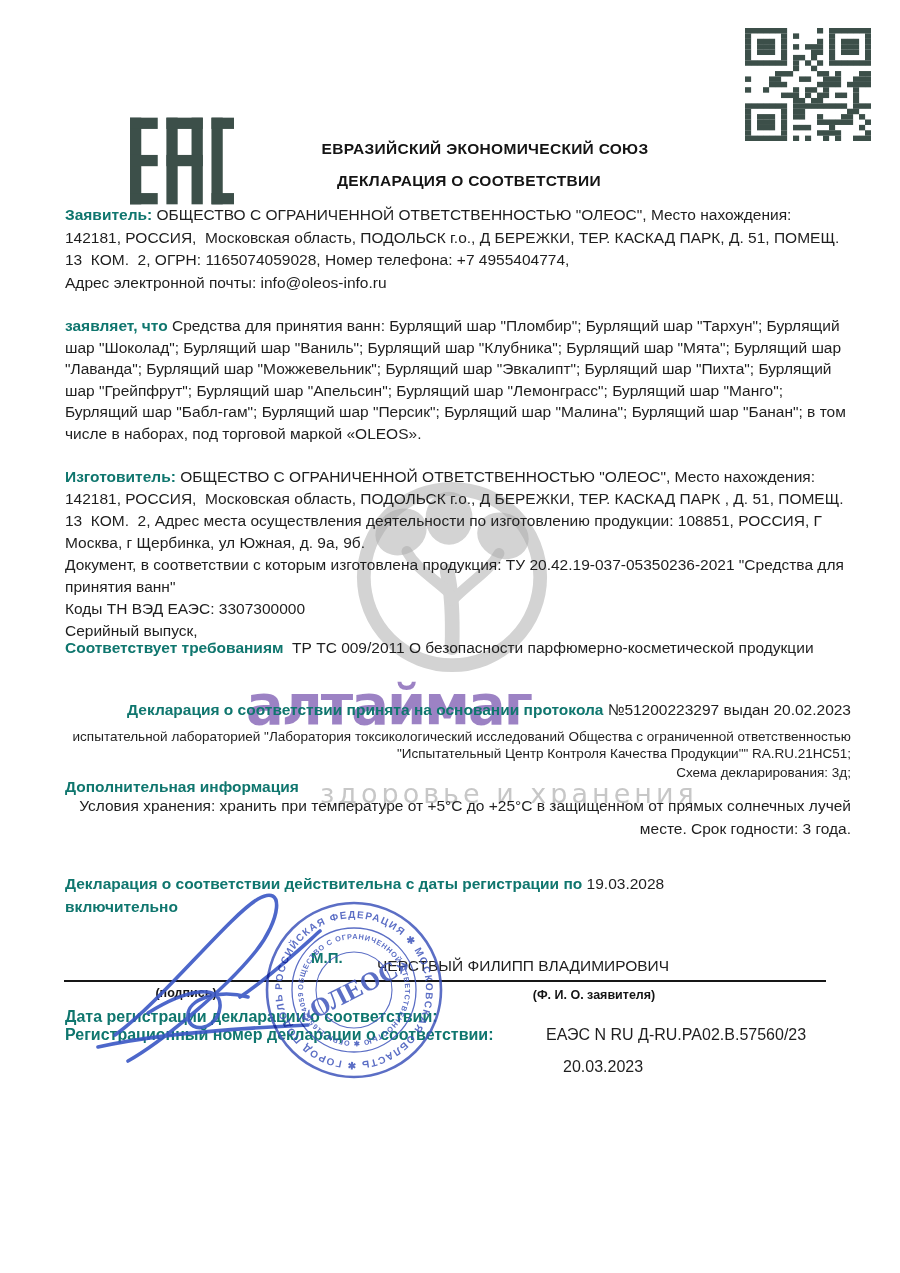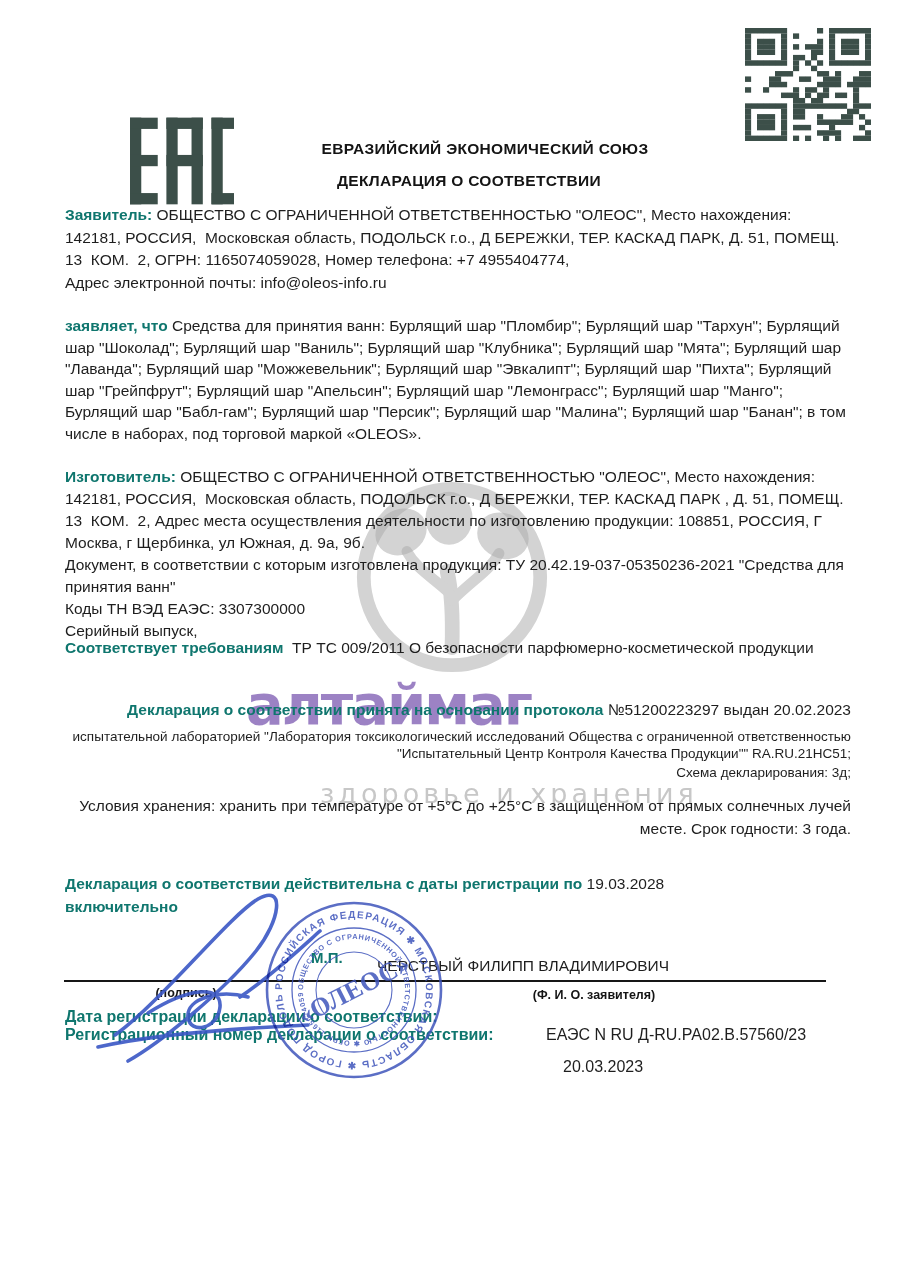--- a/index.html
+++ b/index.html
@@ -293,20 +293,21 @@
 <span>Серийный выпуск,</span></div>
 
     <div class="abs block" style="left:65px;top:637px;"><span class="b">Соответствует требованиям</span>  <span>ТР ТС 009/2011 О безопасности парфюмерно-косметической продукции</span></div>
 
     <div class="abs" style="left:65px;top:699px;width:786px;text-align:right;">
       <div class="block" style="width:786px;"><span class="b">Декларация о соответствии принята на основании протокола</span> <span>№51200223297 выдан 20.02.2023</span></div>
       <div class="small-lines">испытательной лабораторией "Лаборатория токсикологический исследований Общества с ограниченной ответственностью "Испытательный Центр Контроля Качества Продукции"" RA.RU.21НС51;</div>
       <div class="small-lines" style="margin-top:2px;">Схема декларирования: 3д;</div>
     </div>
 
+    <div class="abs block b" style="left:65px;top:776px;">Дополнительная информация</div>
     <div class="abs block" style="left:65px;top:795px;text-align:right;">Условия хранения: хранить при температуре от +5°С до +25°С в защищенном от прямых солнечных лучей месте. Срок годности: 3 года.</div>
 
     <div class="abs block" style="left:65px;top:873px;"><span class="b">Декларация о соответствии действительна с даты регистрации по</span> <span>19.03.2028</span>
 <span class="b">включительно</span></div>
 
     <div class="abs b" style="left:311px;top:949px;font-size:15px;">М.П.</div>
     <div class="abs" style="left:377px;top:957px;font-size:15.5px;">ЧЕРСТВЫЙ ФИЛИПП ВЛАДИМИРОВИЧ</div>
 
     <div class="abs sigline" style="left:64px;top:980px;width:762px;"></div>
 

